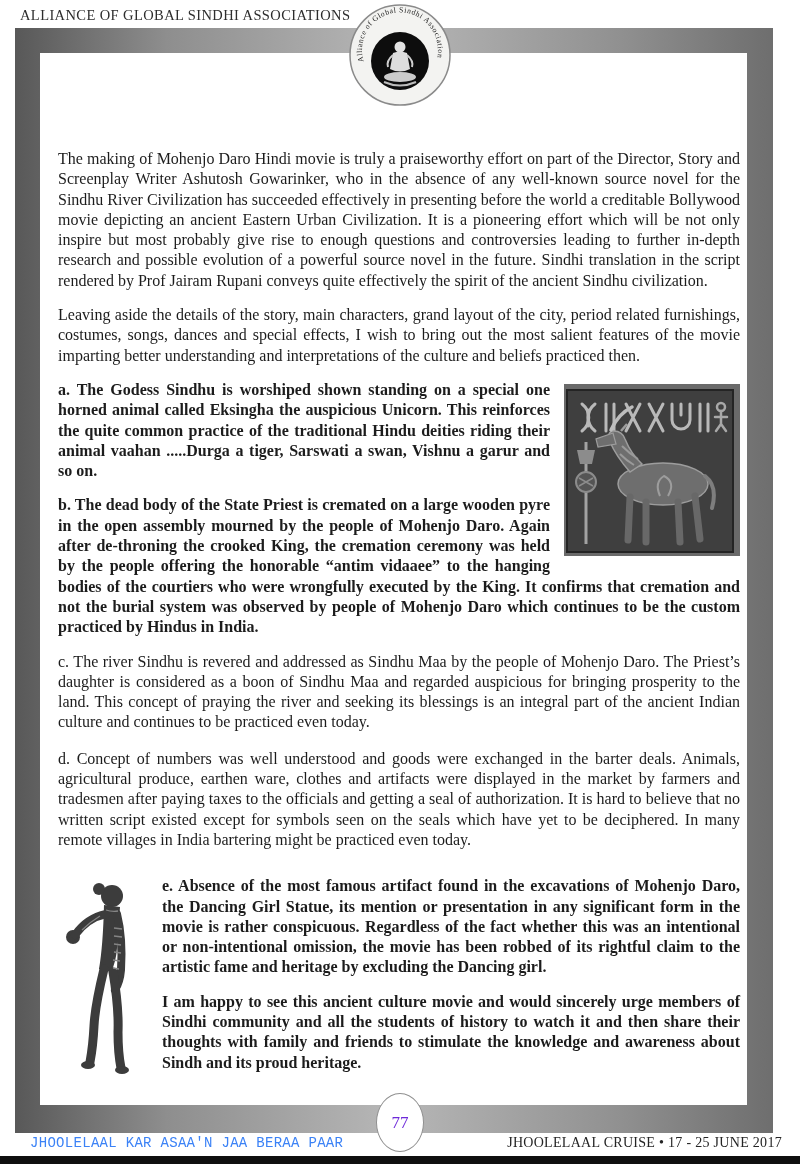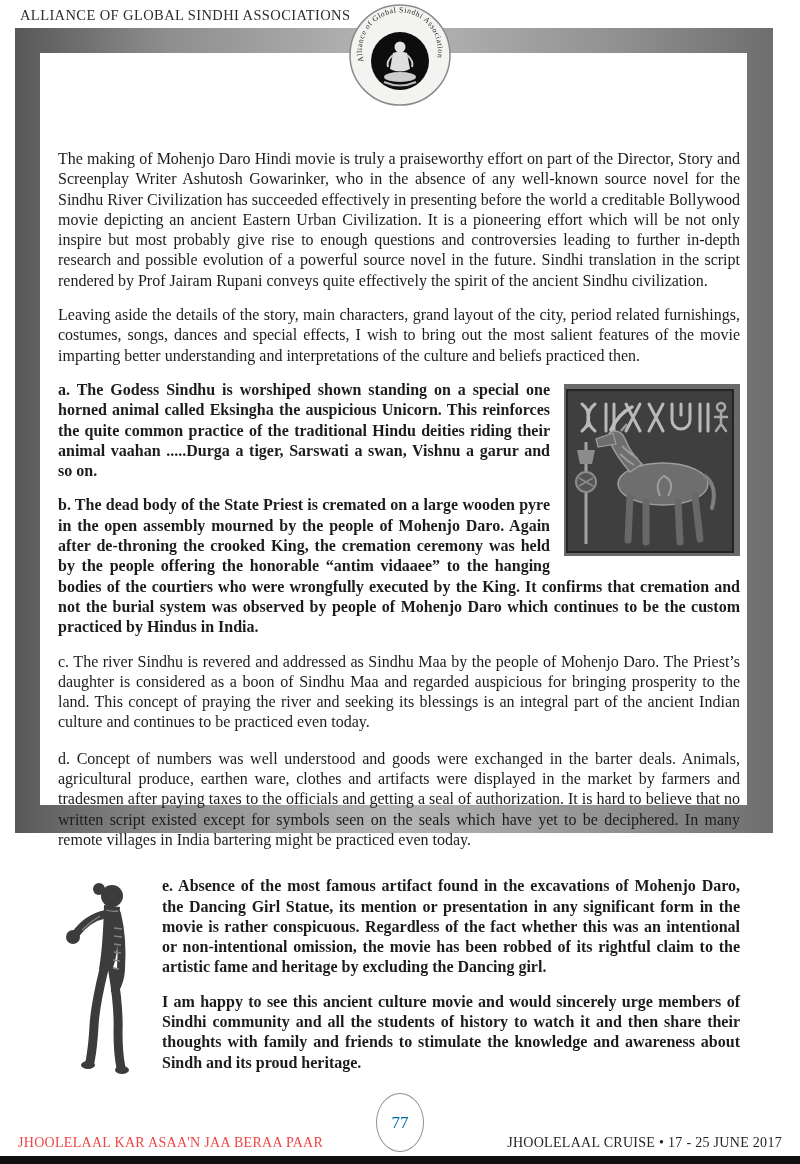--- a/index.html
+++ b/index.html
@@ -11,21 +11,21 @@
   }
   
   .hdr { position:absolute; top:0; left:0; right:0; height:28px; background:#fff; z-index:4; }
   .hdr-left { position:absolute; left:20px; top:7px; font-size:14.5px; letter-spacing:0.4px; color:#2d2d2d; white-space:nowrap; }
   .hdr-right { position:absolute; right:18px; top:7px; font-size:14.5px; letter-spacing:0.4px; color:#333; white-space:nowrap; }
   .hdr-right sup { font-size:9px; vertical-align:super; }
   .hdr-right .rest { margin-left:0.28em; }
 
   
   .frame {
-    position:absolute; left:15px; top:28px; width:758px; height:805px;
+    position:absolute; left:15px; top:28px; width:758px; height:1105px;
     background:linear-gradient(90deg,#585858 0%, #8e8e8e 20%, #b7b7b7 50%, #909090 80%, #6e6e6e 100%);
   }
   .page { position:absolute; left:25px; top:25px; right:26px; bottom:28px; background:#ffffff; }
 
   
   .logo { position:absolute; top:3px; left:50%; transform:translateX(-50%); width:104px; height:104px; z-index:6; }
 
   
   .content {
     position:absolute; left:18px; right:7px; top:96px;
@@ -37,23 +37,23 @@
   .seal-fig { float:right; width:176px; height:172px; margin:4px 0 8px 14px; }
   .statue-fig { float:left; width:86px; height:202px; margin:0 16px 4px 2px; }
   .wrap { overflow:visible;font-weight:bold; }
   .wrap::after { content:""; display:block; clear:both; }
 
   
   .page-badge {
     position:absolute; left:50%; transform:translateX(-50%); top:1093px;
     width:46px; height:57px; background:#fff; border:1px solid #8f8f8f; border-radius:50%;
     display:flex; align-items:center; justify-content:center;
-    font-size:17px; color:#0369a1; z-index:7;
+    font-size:17px; color:#6d28d9; z-index:7;
   }
-  .ftr-left { position:absolute; left:18px; bottom:13px; font-size:14px; letter-spacing:0.3px; color:#ef4444; white-space:nowrap; }
+  .ftr-left { position:absolute; left:30px; bottom:13px; font-size:14px; letter-spacing:0.3px; color:#3b82f6; white-space:nowrap;font-family:Liberation Mono, monospace; }
   .ftr-right { position:absolute; right:18px; bottom:13px; font-size:14px; letter-spacing:0.3px; color:#242424; white-space:nowrap; }
   .bottom-bar { position:absolute; left:0; right:0; bottom:0; height:8px; background:#101010; }
 </style>
 </head>
 <body>
 
 <div class="hdr">
   <div class="hdr-left">ALLIANCE OF GLOBAL SINDHI ASSOCIATIONS</div>
 </div>
 

